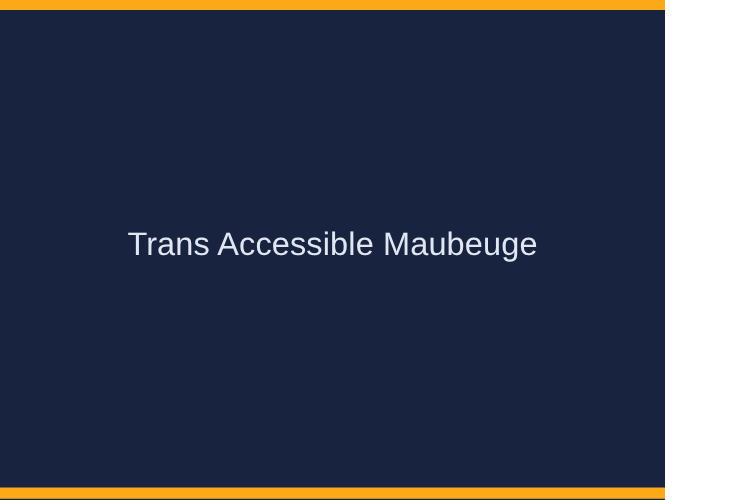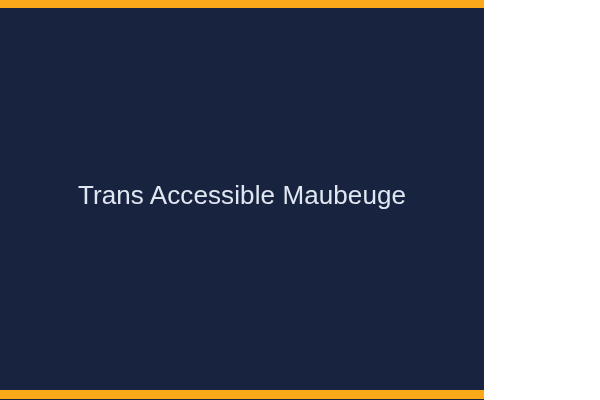--- a/index.html
+++ b/index.html
@@ -10,21 +10,21 @@
   }
 
   body {
     width: 600px;
     height: 400px;
     overflow: hidden;
   }
 
   #banner {
     position: relative;
-    width: 484px;
+    width: 532px;
     height: 400px;
     box-sizing: border-box;
     background: #17233f;
     overflow: hidden;
     font-family: "Liberation Sans", sans-serif;
   }
 
   .accent-bar {
     position: absolute;
     left: 0;

